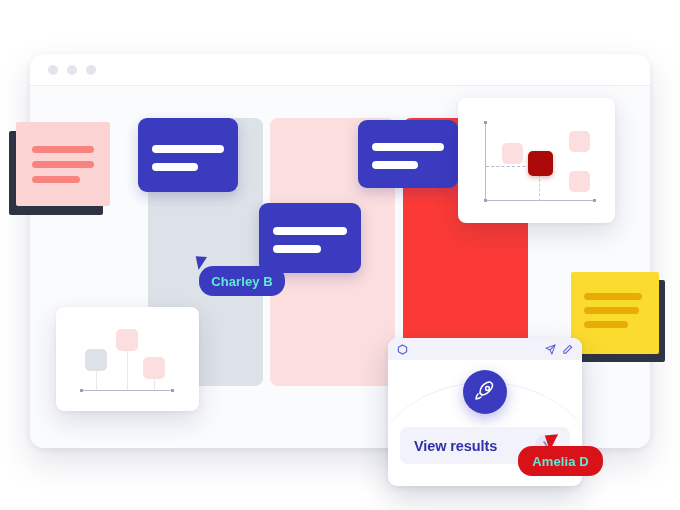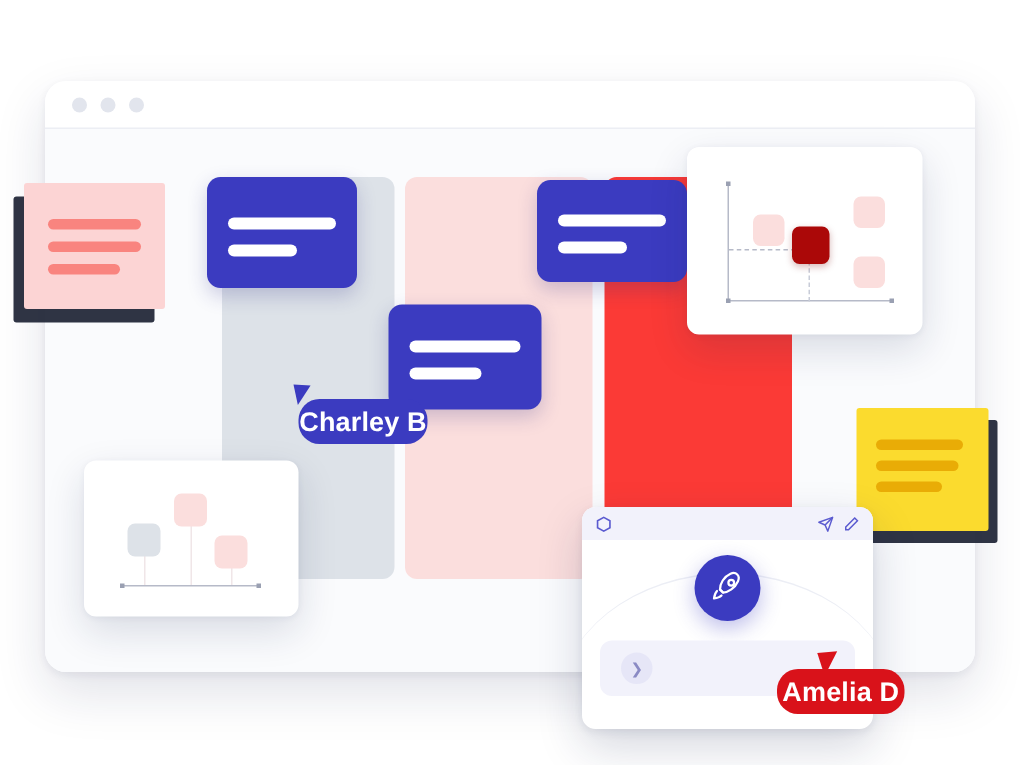--- a/index.html
+++ b/index.html
@@ -92,21 +92,21 @@
   .dashed-v {
     position: absolute; width: 0;
     border-left: 1.4px dashed #c8ccd8;
   }
   .sq { position: absolute; border-radius: 5px; }
   .stem-line { position: absolute; width: 1.3px; background: #f0e6e8; }
 
   
   .cursor-label {
     position: absolute; border-radius: 14px;
-    color: #ffffff; font-size: 18px; font-weight: 700;
+    color: #5eead4; font-size: 13px; font-weight: 700;
     display: flex; align-items: center; justify-content: center;
     letter-spacing: .1px;
     text-align: right;
   }
   .cl-charley { left: 199px; top: 266px; width: 86px; height: 30px; background: #3b3bc0; }
   .cl-amelia  { left: 518px; top: 446px; width: 85px; height: 30px; background: #d9121a; }
   .pointer { position: absolute; width: 0; height: 0; }
   .ptr-charley {
     left: 197px; top: 255px;
     border-left: 11px solid #3b3bc0;
@@ -264,20 +264,21 @@
     <div class="rocket-circle">
       <svg viewBox="0 0 24 24" fill="none" stroke="#ffffff" stroke-width="1.5" stroke-linecap="round" stroke-linejoin="round">
         <path d="M5 14c-1.5 1.5-2 5-2 5s3.5-.5 5-2"></path>
         <path d="M9 15l-2-2c0-4 2.5-8.5 7-10.5 1.8-.8 3.5-.5 4.5.5s1.3 2.7.5 4.5C17 12 12.5 15 9 15z"></path>
         <circle cx="14.5" cy="8.5" r="1.9"></circle>
         <path d="M9 15l-2-2"></path>
       </svg>
     </div>
 
     <div class="view-btn">
+      <span class="vb-label">View results</span>
       <span class="chev">❯</span>
     </div>
   </div>
 
   <div class="pointer ptr-amelia"></div>
   <div class="cursor-label cl-amelia">Amelia D</div>
 
 </div>
 
 </body></html>

